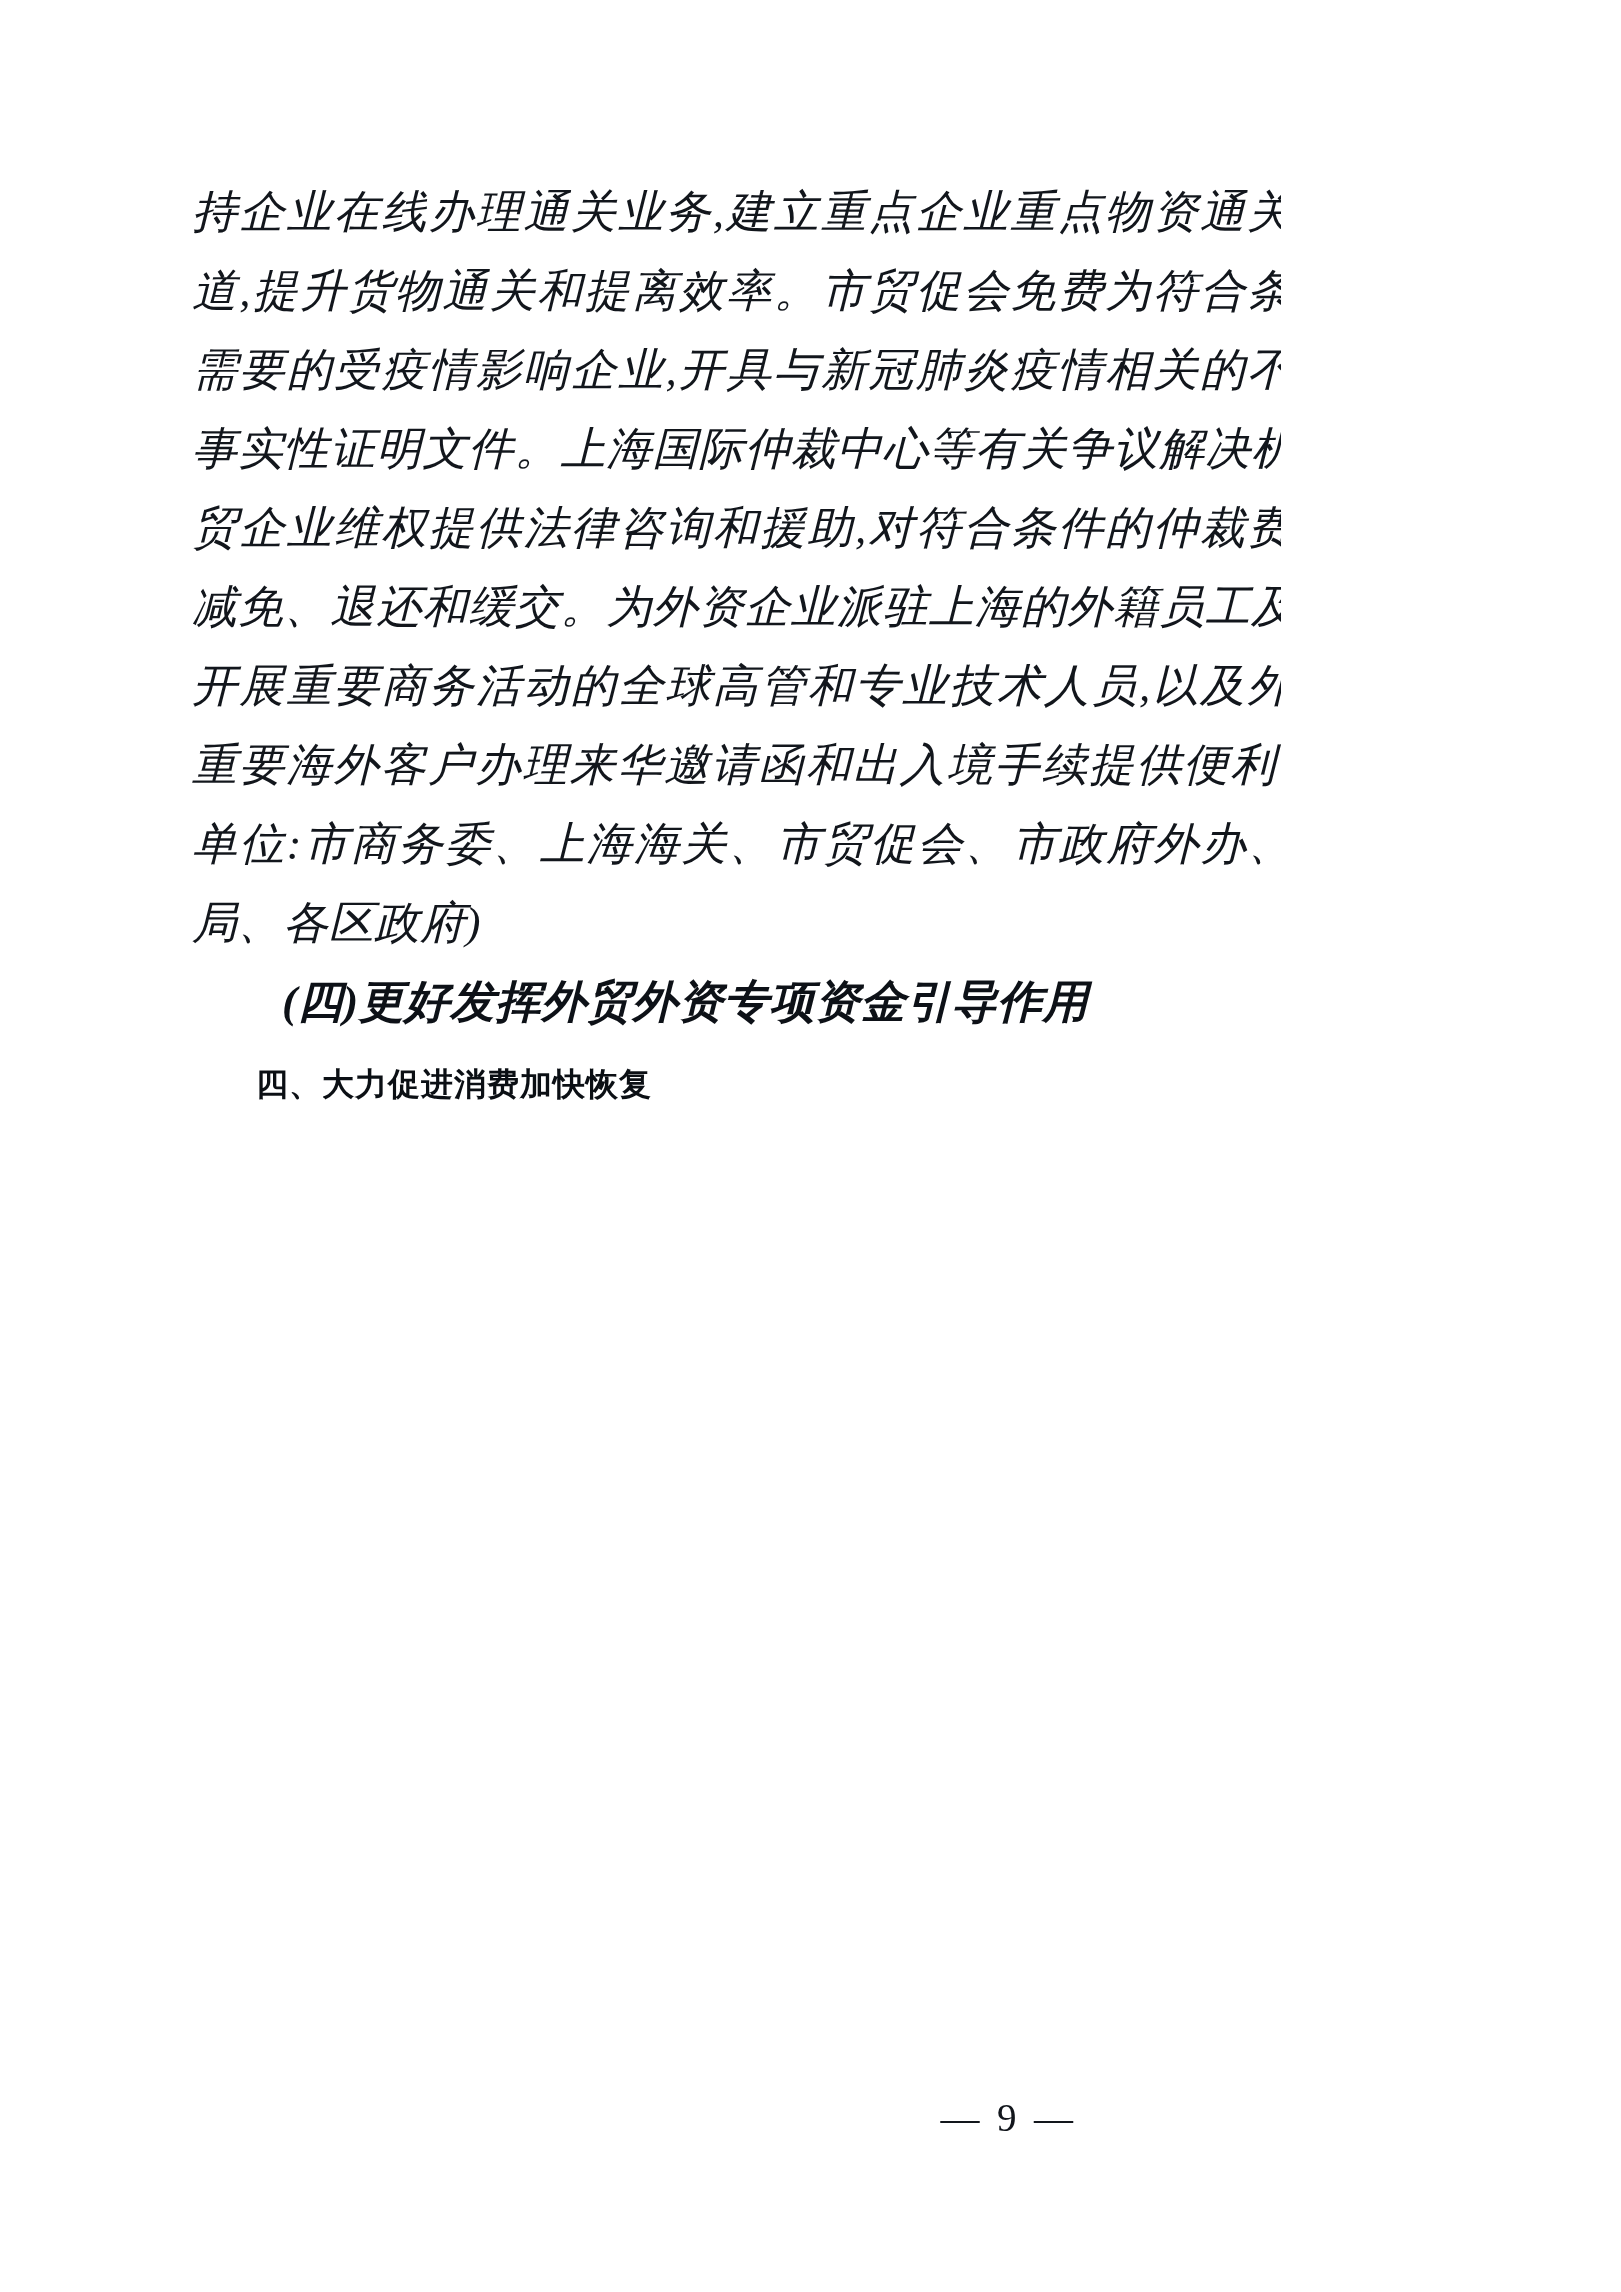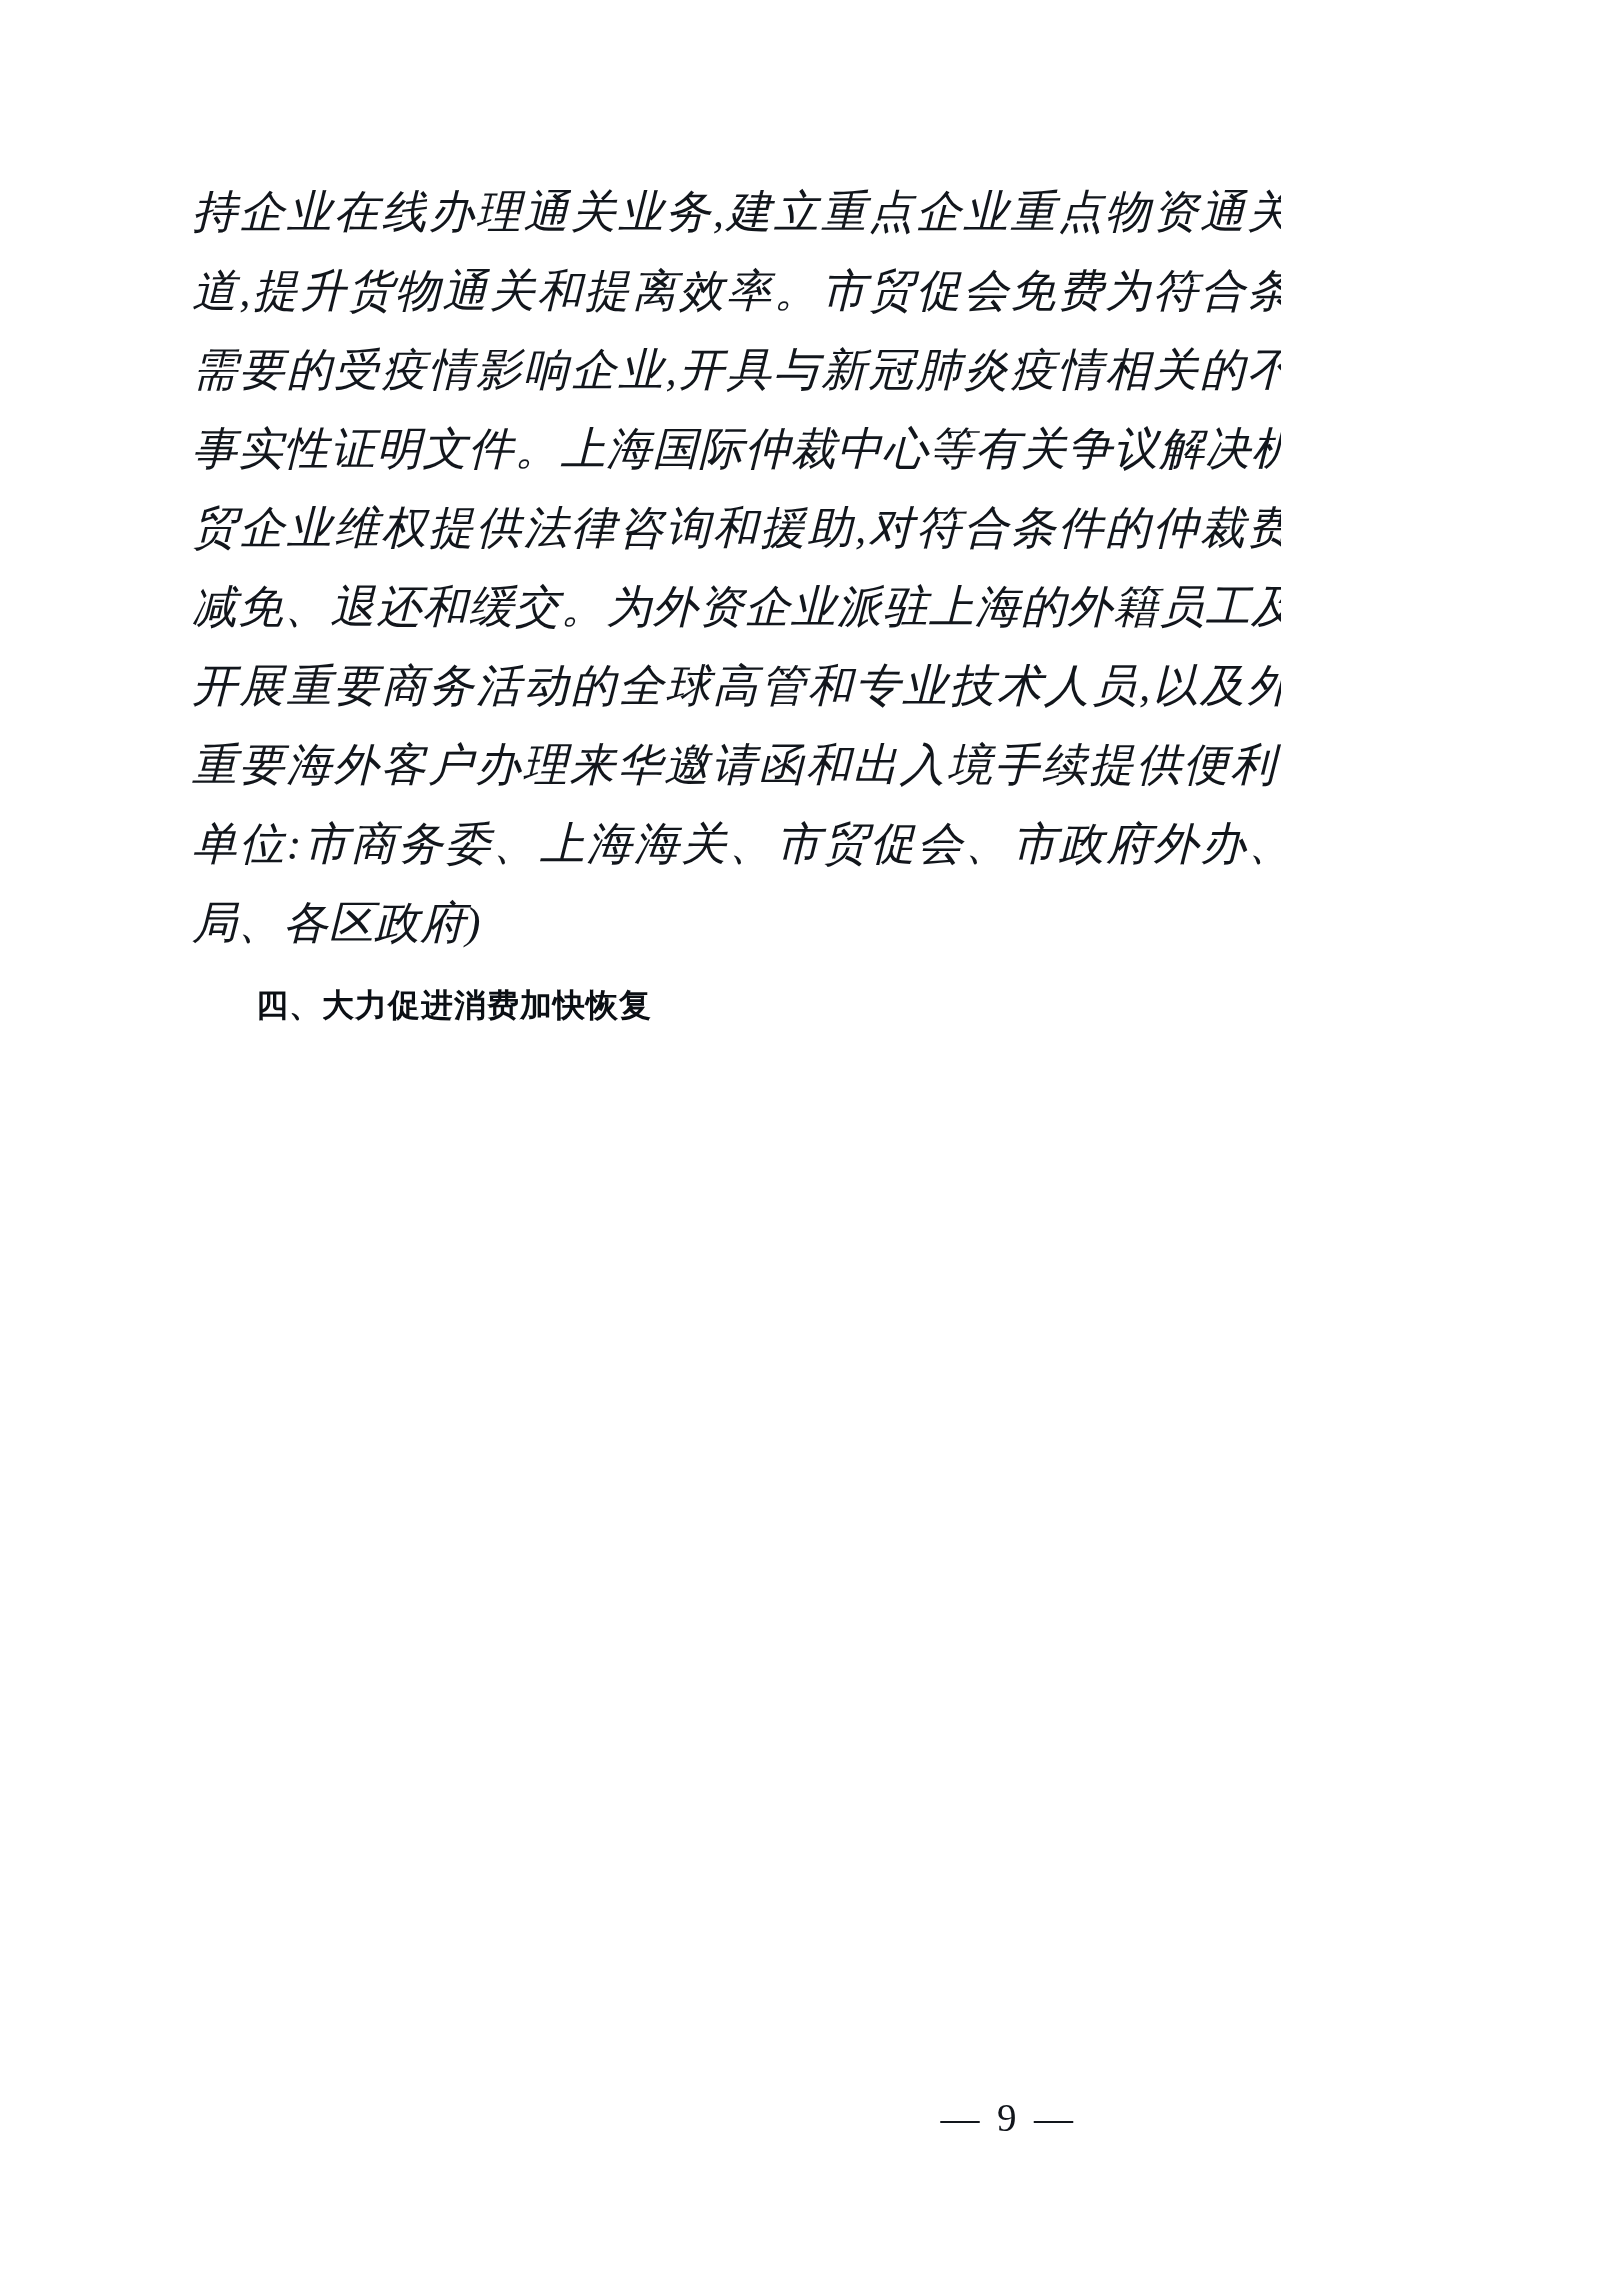--- a/index.html
+++ b/index.html
@@ -76,20 +76,21 @@
 </style>
 </head>
 <body>
 
 <div class="page">
 
   <div class="content">
 
     <p class="para">持企业在线办理通关业务,建立重点企业重点物资通关绿色通道,提升货物通关和提离效率。市贸促会免费为符合条件、有需要的受疫情影响企业,开具与新冠肺炎疫情相关的不可抗力事实性证明文件。上海国际仲裁中心等有关争议解决机构为外贸企业维权提供法律咨询和援助,对符合条件的仲裁费用予以减免、退还和缓交。为外资企业派驻上海的外籍员工及家属、开展重要商务活动的全球高管和专业技术人员,以及外贸企业重要海外客户办理来华邀请函和出入境手续提供便利。(责任单位:市商务委、上海海关、市贸促会、市政府外办、市公安局、各区政府)</p>
 
+    <p class="subhead">(四)更好发挥外贸外资专项资金引导作用</p>
 
 
     <p class="section-head">四、大力促进消费加快恢复</p>
 
 
 
   </div>
 
   <div class="page-number">— 9 —</div>
 

